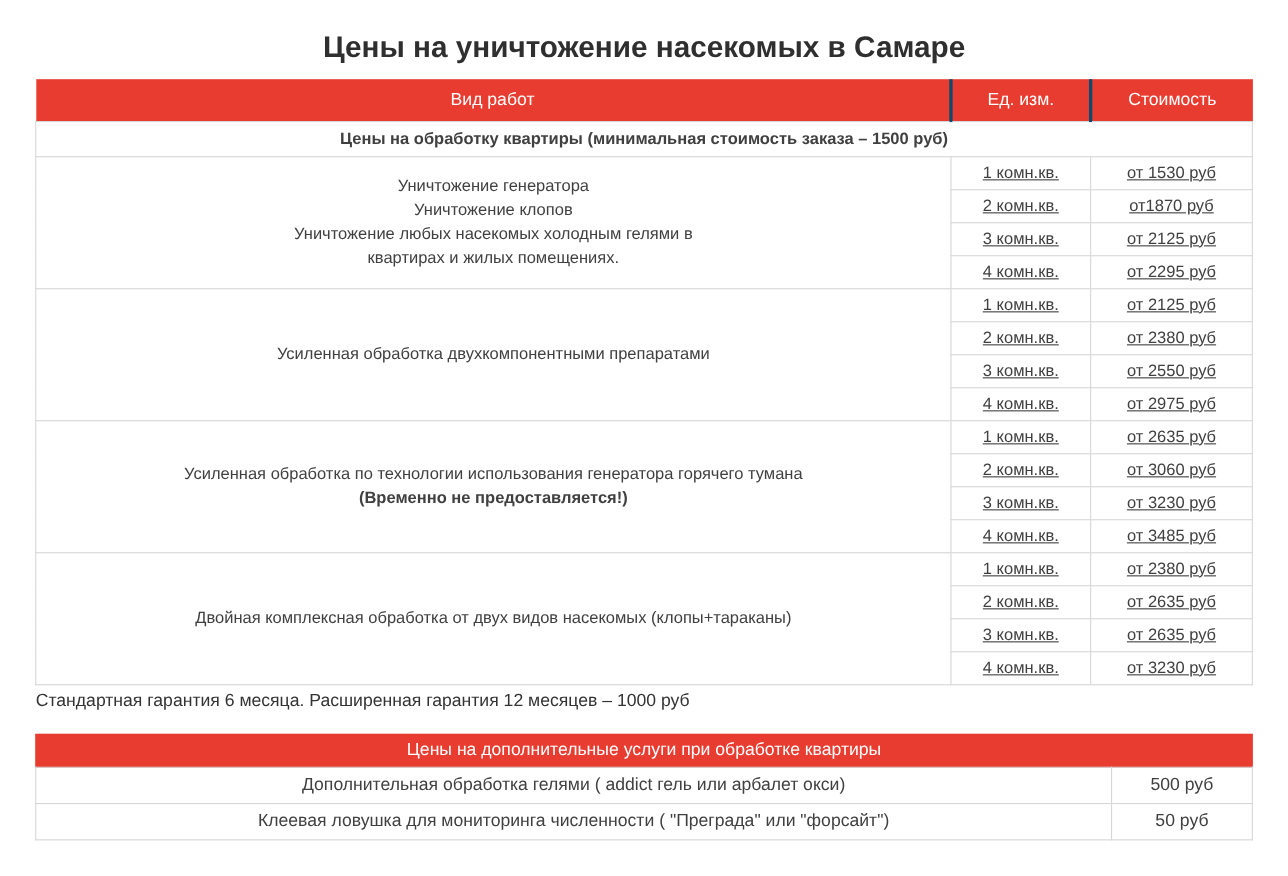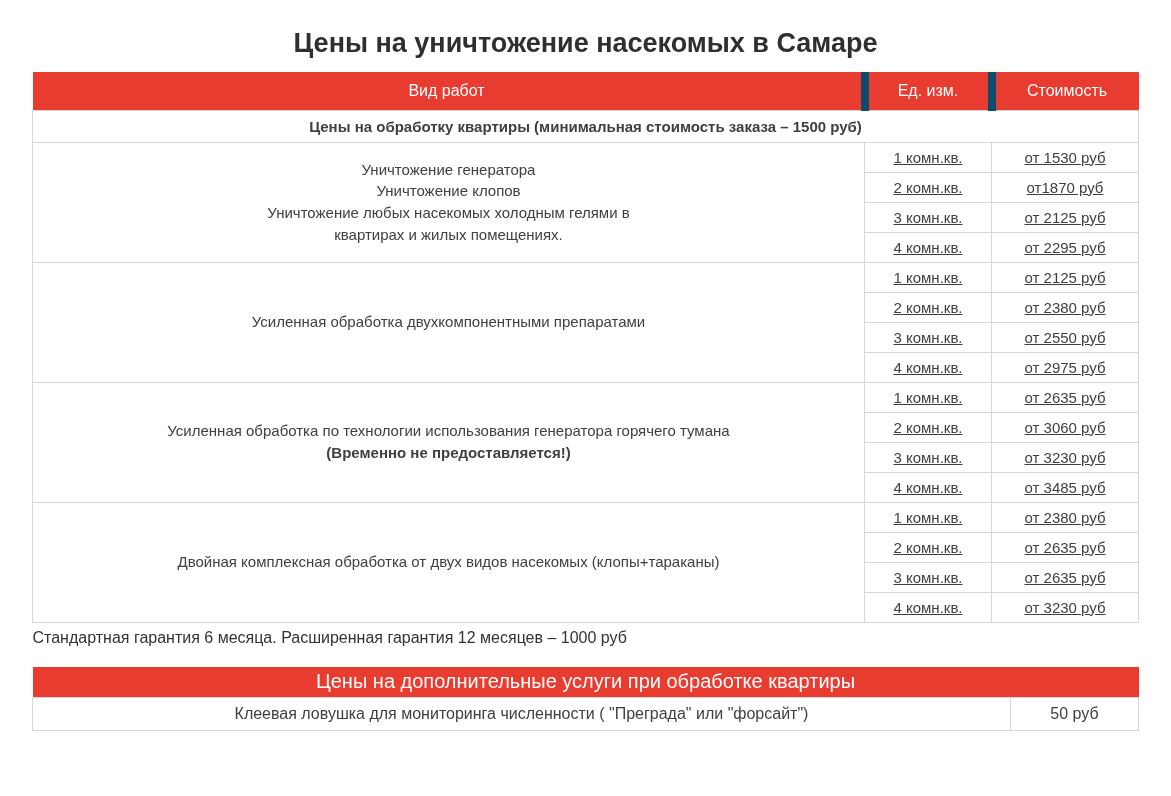--- a/index.html
+++ b/index.html
@@ -34,21 +34,21 @@
     background: #e83c30;
     color: #ffffff;
     font-weight: normal;
     font-size: 16px;
     height: 38px;
     text-align: center;
     vertical-align: middle;
     padding: 0 6px;
     border: 0;
   }
-  table.price-table th + th { border-left: 8px solid #0c4a6e; }
+  table.price-table th + th { border-left: 3px solid #0c4a6e; }
   table.price-table td {
     border: 1px solid #d6d6d6;
     text-align: center;
     vertical-align: middle;
     font-size: 15px;
     color: #404040;
     padding: 2px 8px;
     background: #ffffff;
   }
   .col-work  { width: 832px; }
@@ -64,21 +64,21 @@
   td.desc .bold { font-weight: bold; }
   td.unit  { height: 30px; font-size: 15px; text-decoration: underline; }
   td.price-cell { font-size: 16px; }
   p.note {
     width: 1106px;
     margin: 6px auto 20px auto;
     font-size: 16px;
     color: #333333;
     text-align: left;
   }
-  table.extras th { height: 31px; font-size: 20px; }
+  table.extras th { height: 31px; font-size: 16px; }
   table.extras td { height: 33px; font-size: 16px; }
   .col-service { width: 978px; }
   .col-extra-price { width: 128px; }
 </style>
 </head>
 <body>
 
 <div class="page">
 
   <h1 class="page-title">Цены на уничтожение насекомых в Самаре</h1>
@@ -191,20 +191,24 @@
       <col class="col-service">
       <col class="col-extra-price">
     </colgroup>
     <thead>
       <tr>
         <th colspan="2">Цены на дополнительные услуги при обработке квартиры</th>
       </tr>
     </thead>
     <tbody id="extras-body">
 
+    <tr>
+          <td>Дополнительная обработка гелями ( addict гель или арбалет окси)</td>
+          <td class="price-cell">500 руб</td>
+        </tr>
         <tr>
           <td>Клеевая ловушка для мониторинга численности ( "Преграда" или "форсайт")</td>
           <td class="price-cell">50 руб</td>
         </tr>
       </tbody>
   </table>
 
 </div>
 
 </body></html>

